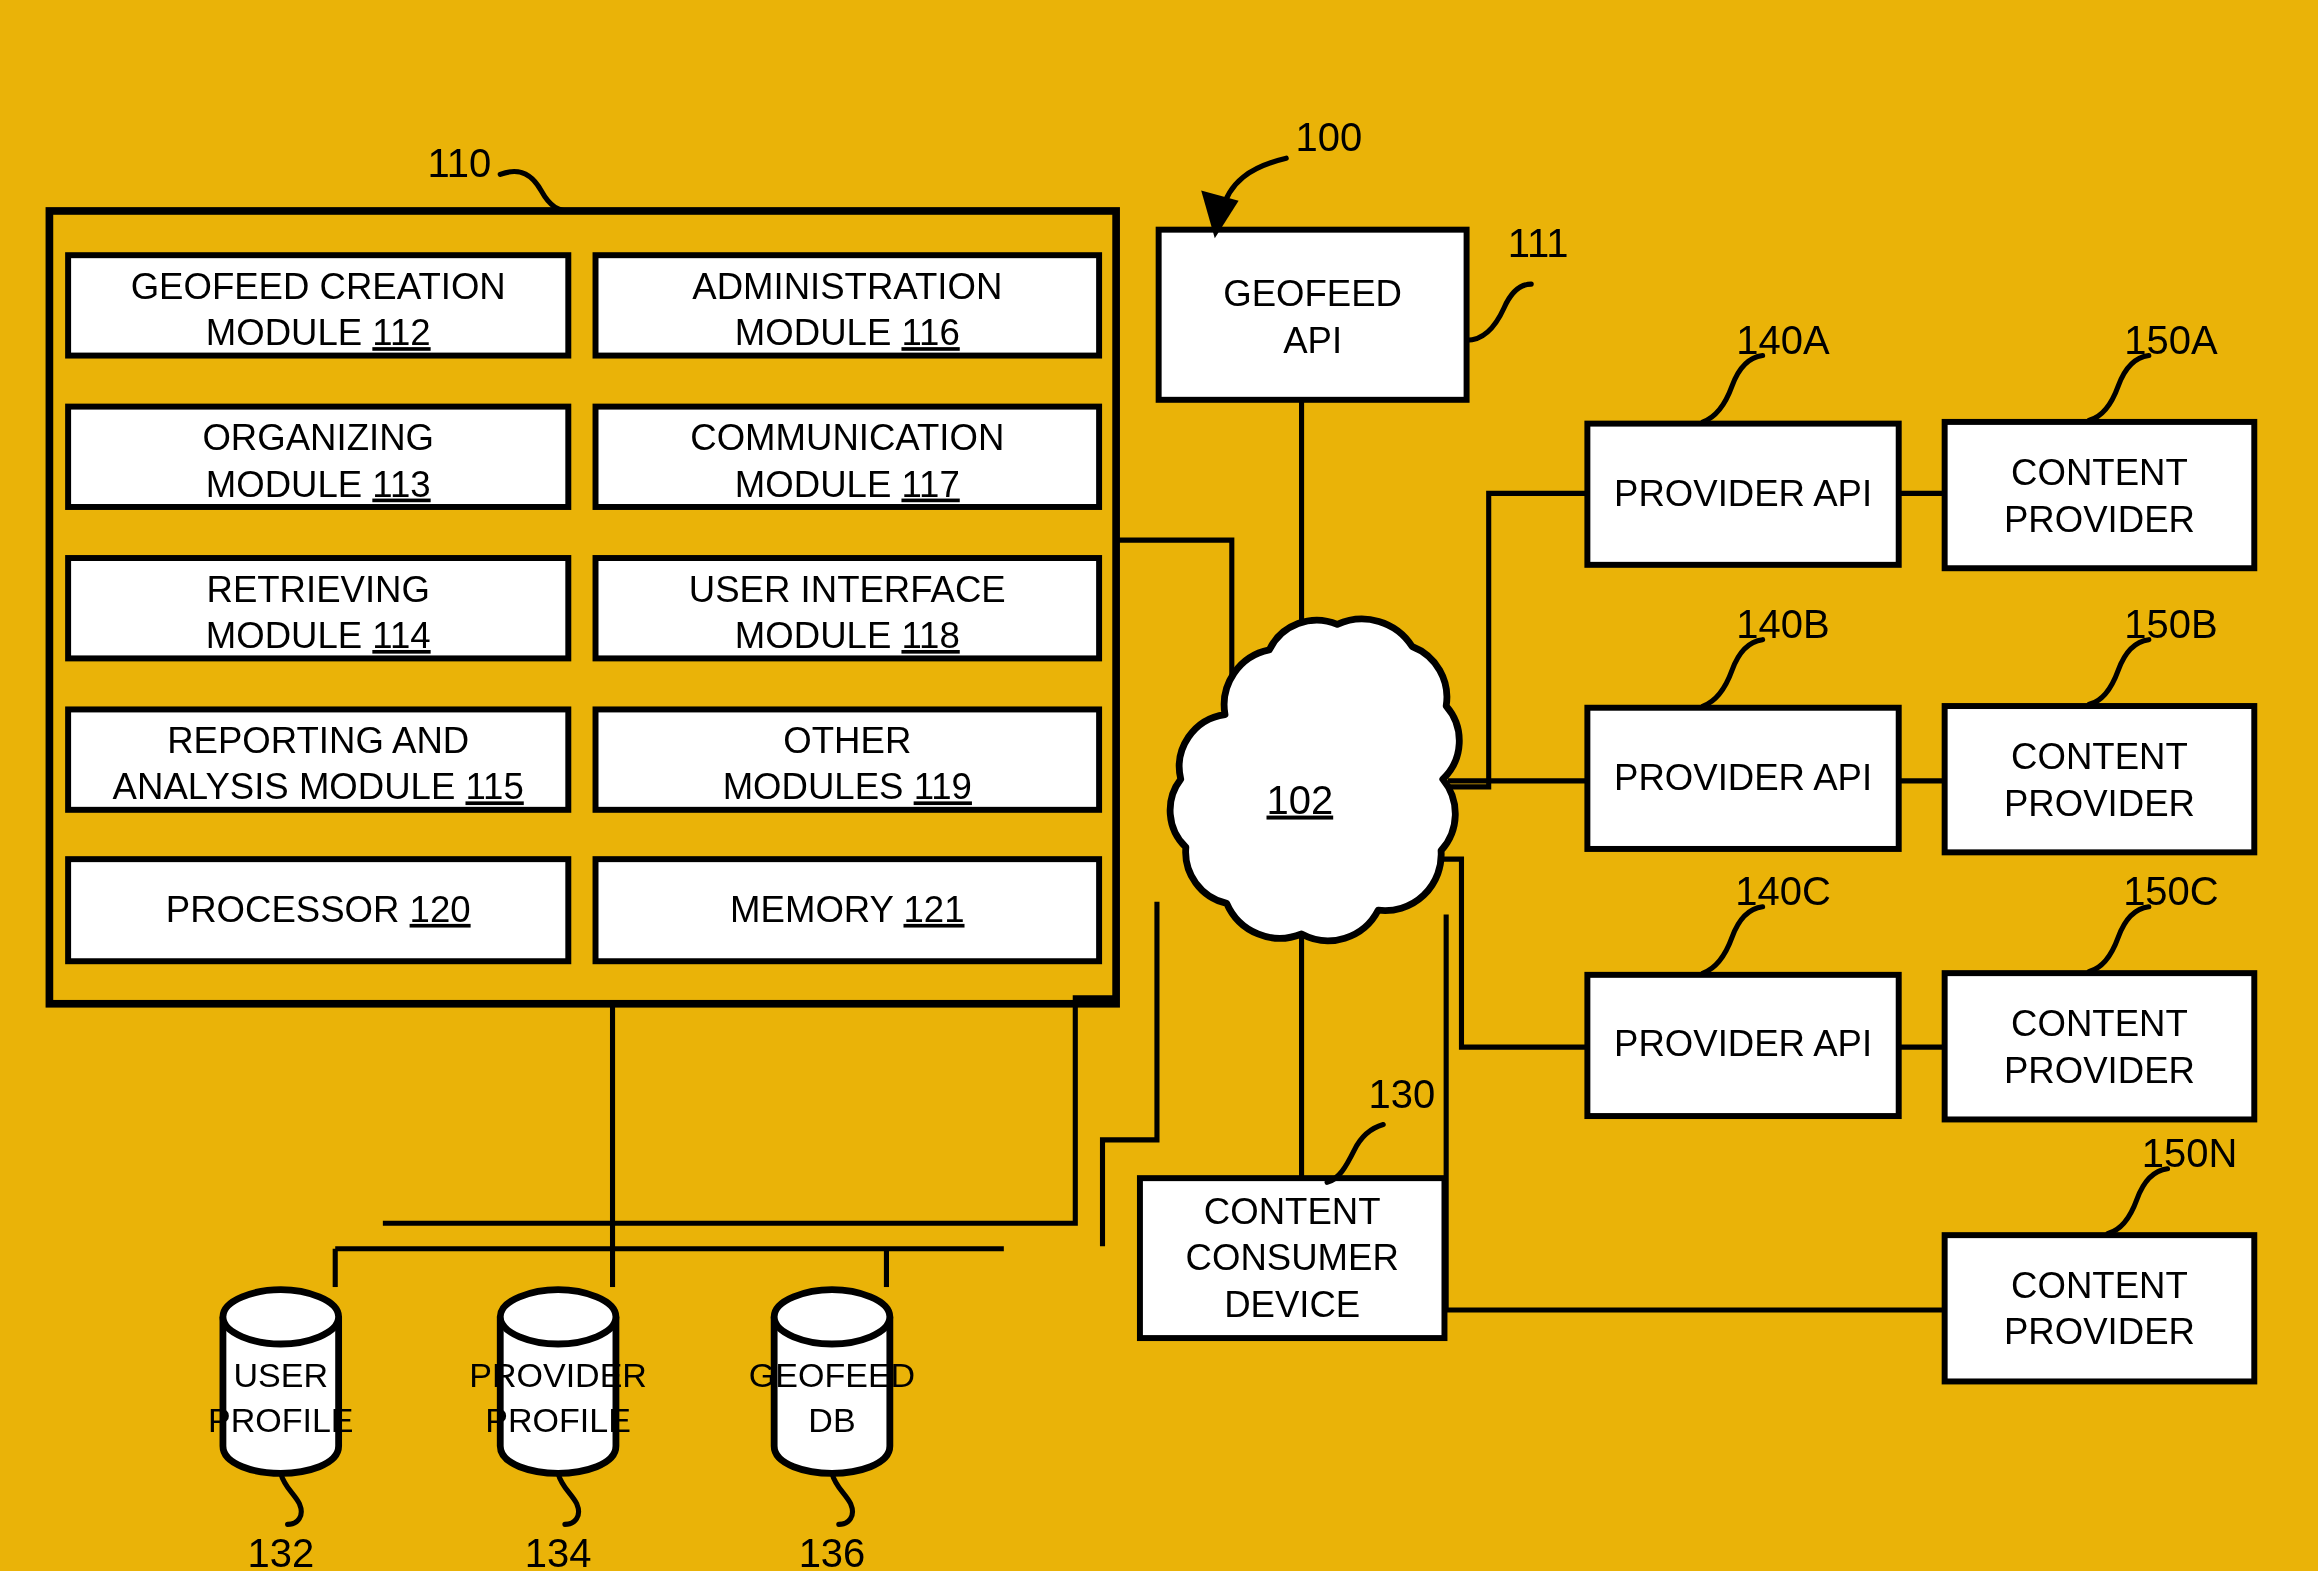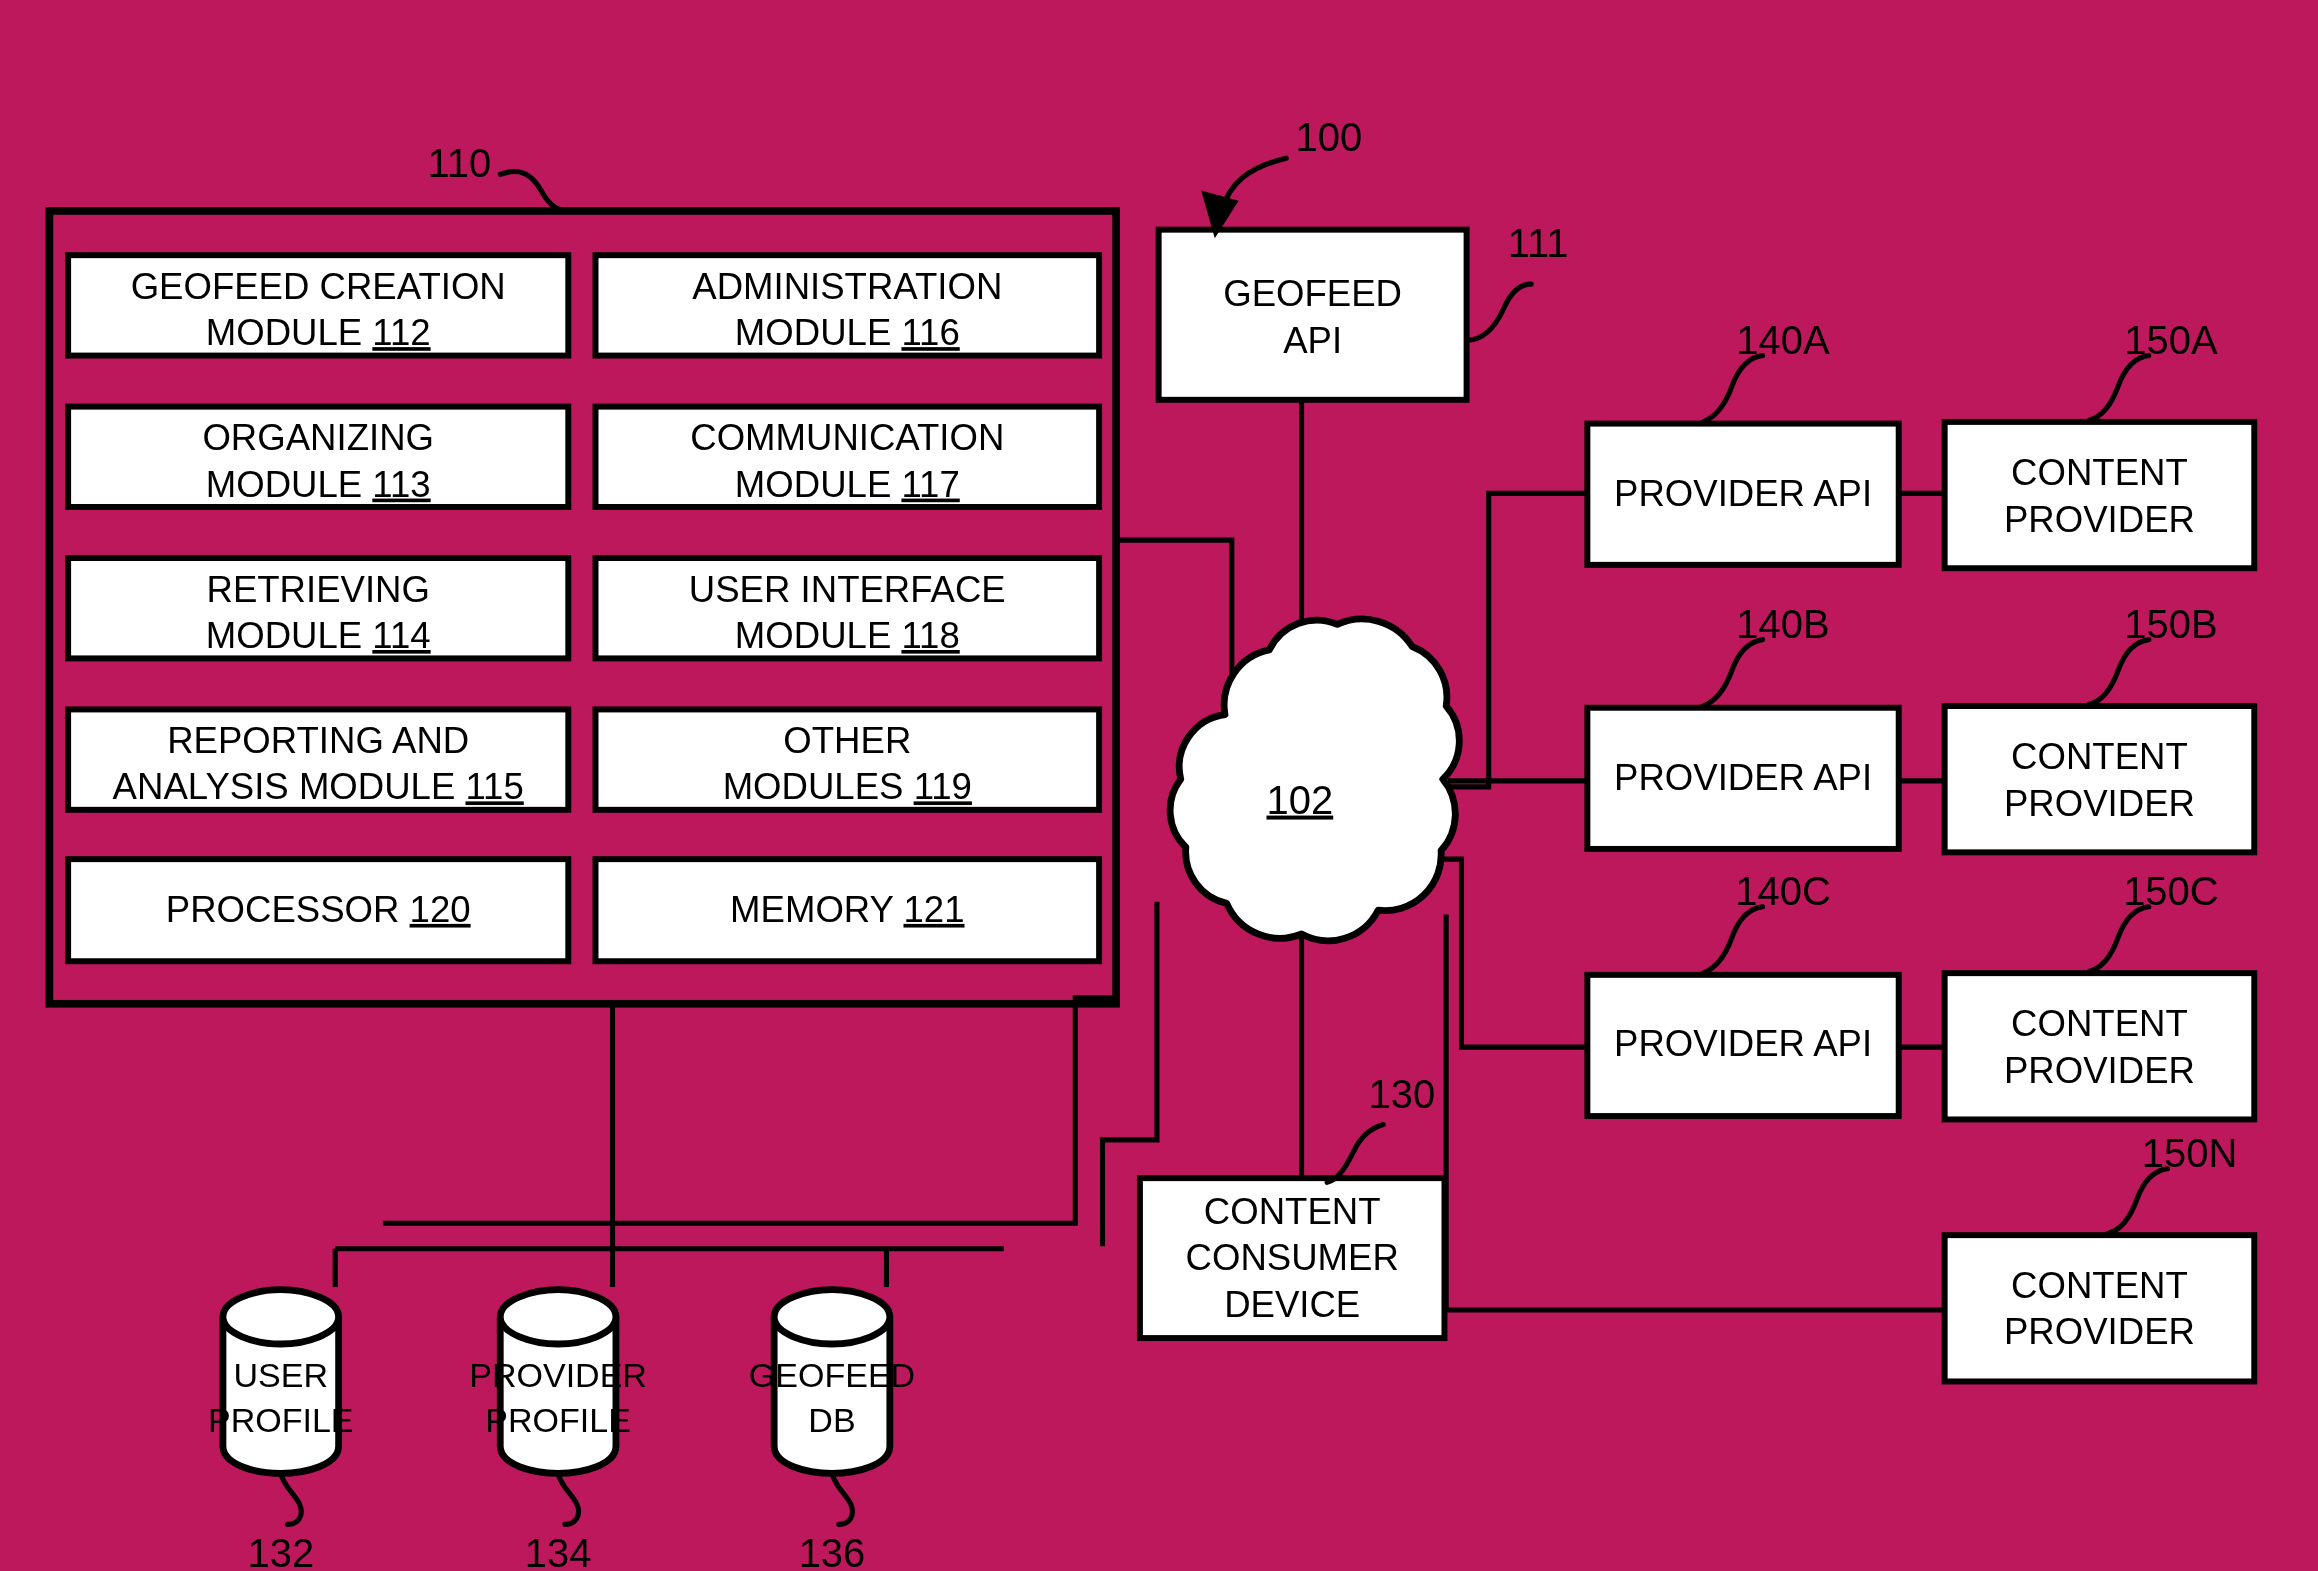--- a/index.html
+++ b/index.html
@@ -4,21 +4,21 @@
 <style>
   html, body {
     margin: 0;
     padding: 0;
     background: #ffffff;
   }
   #figure-root {
     position: relative;
     width: 2319px;
     height: 1572px;
-    background: #be185d;
+    background: #eab308;
     font-family: "Liberation Sans", sans-serif;
     overflow: hidden;
   }
   svg.figure-canvas {
     position: absolute;
     top: 0; left: 0;
     width: 2319px;
     height: 1572px;
   }
   .box-outline {

